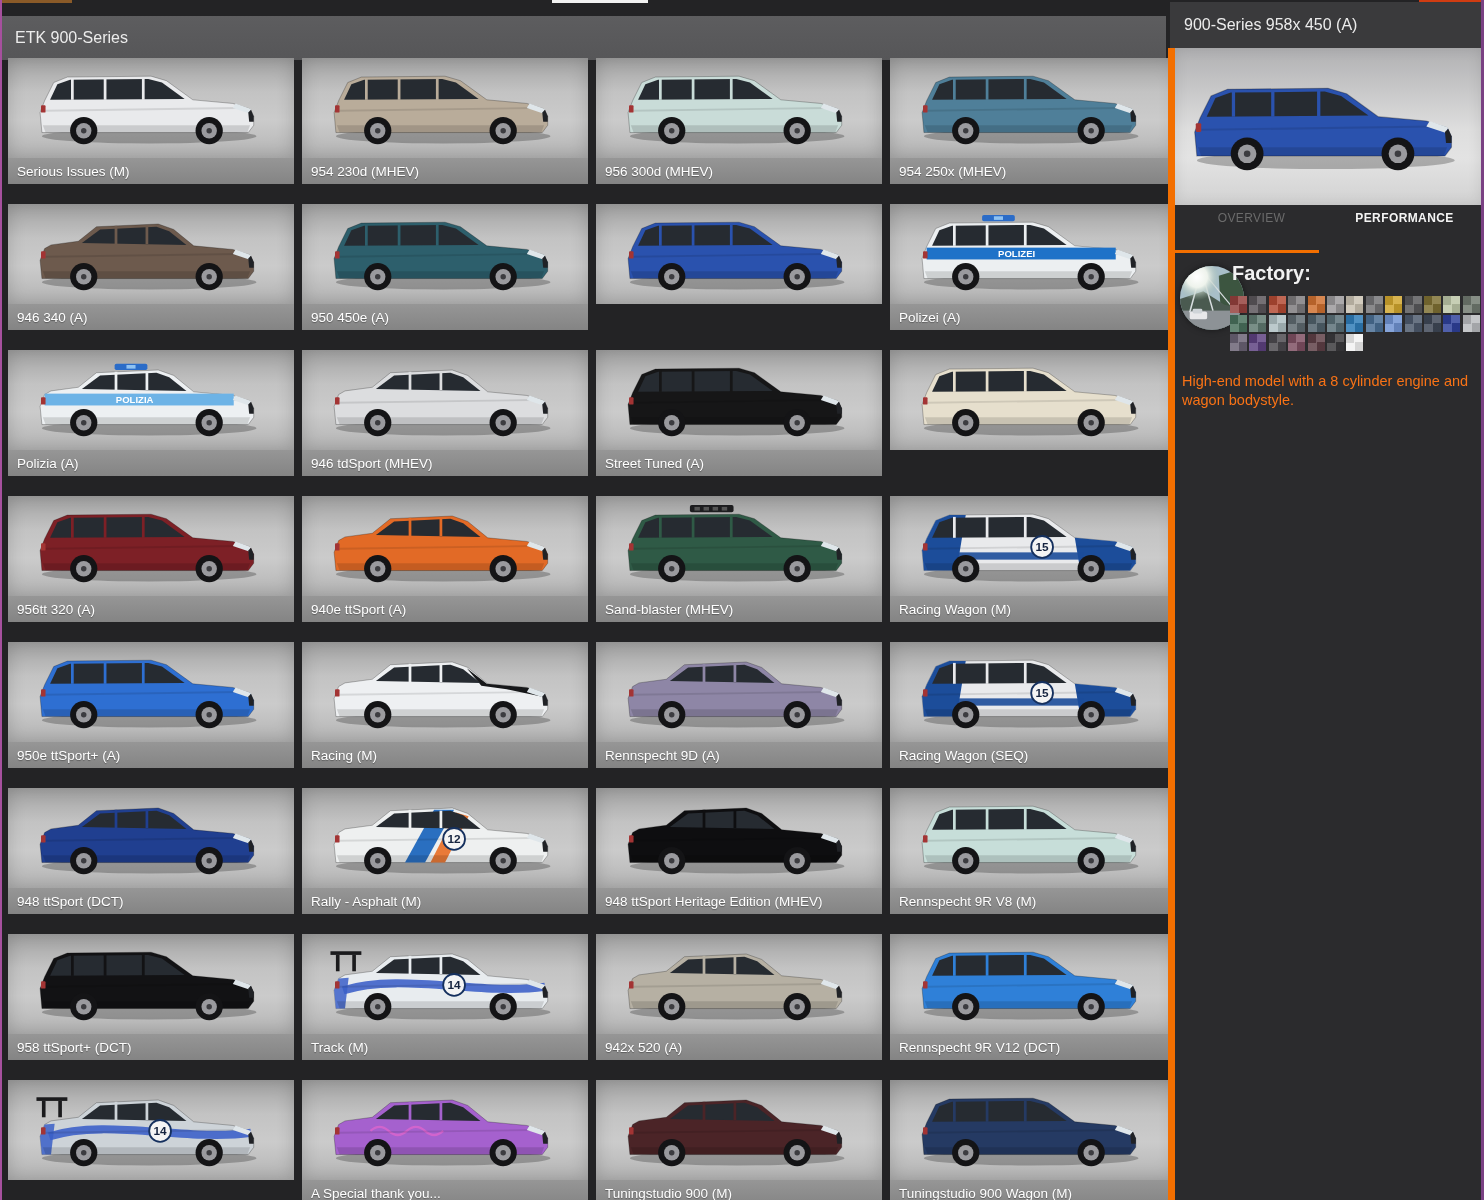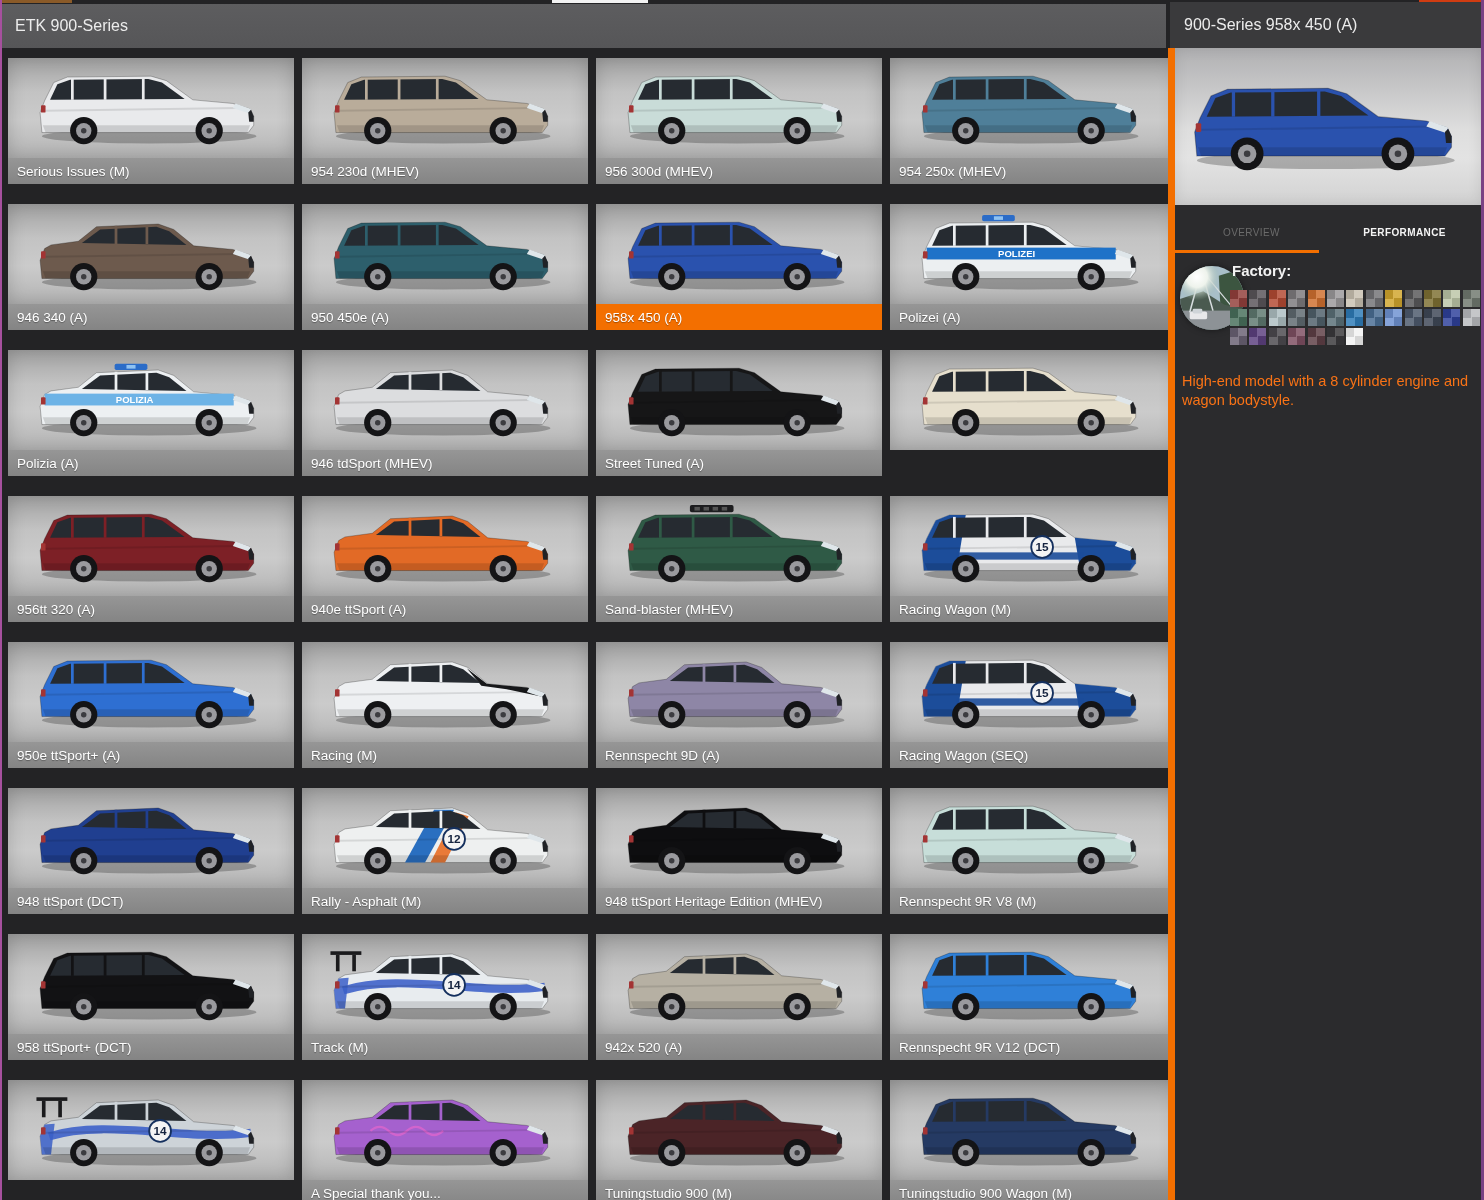--- a/index.html
+++ b/index.html
@@ -12,21 +12,21 @@
   }
   
   .edge-left  { position:absolute; left:0; top:0; width:2px; height:1200px; background:#a6509e; }
   .edge-right { position:absolute; right:0; top:0; width:3px; height:1200px; background:#7a4183; }
   .edge-top-a { position:absolute; left:2px; top:0; width:70px; height:3px; background:#8a5a28; }
   .edge-top-b { position:absolute; left:552px; top:0; width:96px; height:3px; background:#f2f2f2; }
   .edge-top-c { position:absolute; right:3px; top:0; width:62px; height:3px; background:#d03c12; }
 
   
   .left-header {
-    position:absolute; left:2px; top:4px; width:1164px; height:44px;
+    position:absolute; left:2px; top:16px; width:1164px; height:44px;
     background:linear-gradient(180deg,#5d5d5f,#565658);
     color:#ececec; font-size:16px; display:flex; align-items:center; padding-left:13px;
   }
   .right-header {
     position:absolute; left:1170px; top:2px; right:3px; height:46px;
     background:#3a3a3c; color:#ececec; font-size:16px;
     display:flex; align-items:center; padding-left:14px;
   }
 
   
@@ -56,34 +56,34 @@
     background:#2b2b2d; color:#e6e6e6;
   }
   .preview {
     height:157px;
     background:linear-gradient(180deg,#b0b0b2 0%,#dedede 52%,#e3e3e3 70%,#d2d2d2 100%);
     box-shadow:inset 0 0 14px rgba(0,0,0,0.10);
   }
   .preview svg { width:100%; height:100%; display:block; }
 
   .tabs { position:relative; height:42px; margin-top:6px; display:flex; }
-  .tab { flex:1; display:flex; align-items:center; justify-content:center;
-         font-size:10px; letter-spacing:0.4px; cursor:pointer; }
+  .tab { flex:1; display:flex; align-items:flex-start; justify-content:center;
+         font-size:12px; letter-spacing:0.4px; cursor:pointer; }
   .tab.inactive-look { color:#6b6b6b; }
   .tab.active-look   { color:#f4f4f4; font-weight:bold; }
   .tab-underline { position:absolute; left:0; bottom:0; width:47%; height:3px; background:#e8731c; }
 
   .overview-row { position:relative; margin-top:9px; height:96px; }
   .env-circle {
     position:absolute; left:5px; top:4px; width:64px; height:64px; border-radius:50%;
     overflow:hidden; box-shadow:0 0 6px rgba(0,0,0,0.5);
   }
   .env-circle svg { width:100%; height:100%; display:block; }
   .factory-block { position:absolute; left:55px; top:0; z-index:1; }
-  .factory-label { font-size:15px; color:#f2f2f2; font-weight:bold; margin-bottom:11px; padding-left:2px; }
+  .factory-label { font-size:20px; color:#f2f2f2; font-weight:bold; margin-bottom:11px; padding-left:2px; }
   .swatch-row { display:flex; margin-bottom:2px; }
   .swatch {
     width:17px; height:17px; margin-right:2.4px; flex:0 0 auto; cursor:pointer;
     background-color:var(--c);
     background-image:conic-gradient(rgba(255,255,255,0.16) 0 25%, rgba(0,0,0,0.12) 25% 50%,
                                     rgba(255,255,255,0.16) 50% 75%, rgba(0,0,0,0.12) 75%);
   }
   .description {
     margin-top:14px; padding:0 10px 0 7px;
     font-size:14.5px; line-height:1.32; color:#f97316;
@@ -264,21 +264,20 @@
           <polygon points="250,57 253,64 253,70 248,70 247,60" fill="#202226"></polygon>
           <path d="M24,82 L21,74 L249,74 L246,82 Z" fill="rgba(0,0,0,0.13)"></path>
           <circle cx="66" cy="80" r="15" fill="#141416"></circle>
           <circle cx="66" cy="80" r="8.5" fill="#9a9a9e"></circle>
           <circle cx="66" cy="80" r="3" fill="#3c3c40"></circle>
           <circle cx="204" cy="80" r="15" fill="#141416"></circle>
           <circle cx="204" cy="80" r="8.5" fill="#9a9a9e"></circle>
           <circle cx="204" cy="80" r="3" fill="#3c3c40"></circle>
         </svg>
       </div>
-      <div class="card-label">958x 450 (A)</div>
     </div>
     <div class="card">
       <div class="thumb">
         <svg viewBox="0 0 280 110" preserveAspectRatio="xMidYMid meet">
           <ellipse cx="138" cy="86" rx="118" ry="8" fill="rgba(25,25,25,0.28)"></ellipse>
           <path d="M20,82 L18,60 L23,47 L33,27 L48,21 L140,20 L157,25 L186,46 L230,50 L249,56 L253,64 L253,74 L247,82 Z" fill="#eceff1" stroke="rgba(0,0,0,0.28)" stroke-width="1"></path>
           <path d="M29,46 L37,29 L51,24 L137,23 L152,27 L177,45 Z" fill="#262b31"></path>
           <rect x="52" y="23" width="3" height="23" fill="#eceff1"></rect>
           <rect x="88" y="22" width="3" height="24" fill="#eceff1"></rect>
           <rect x="130" y="22" width="3" height="24" fill="#eceff1"></rect>

